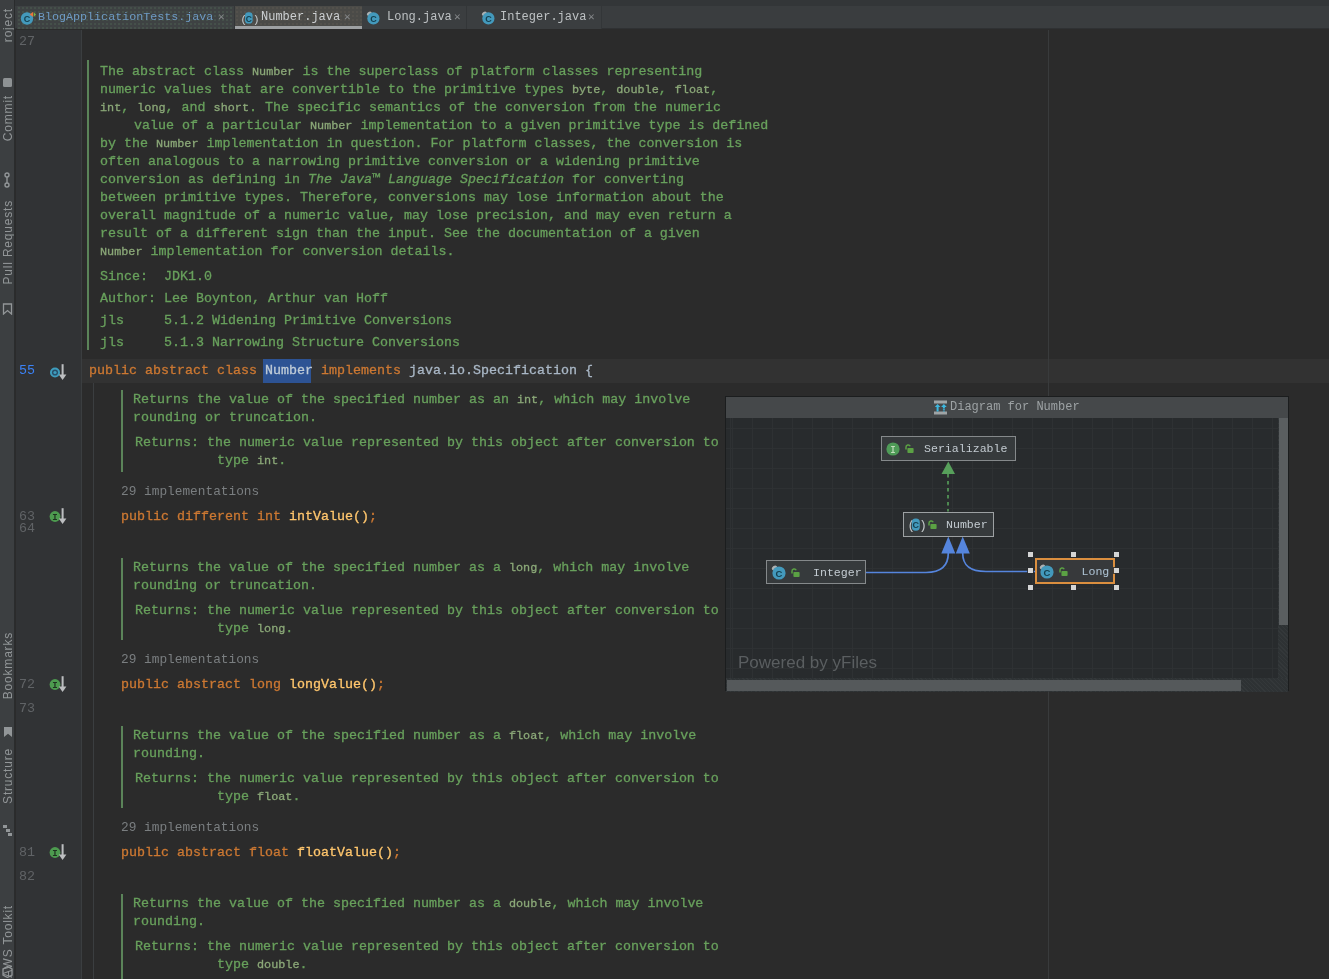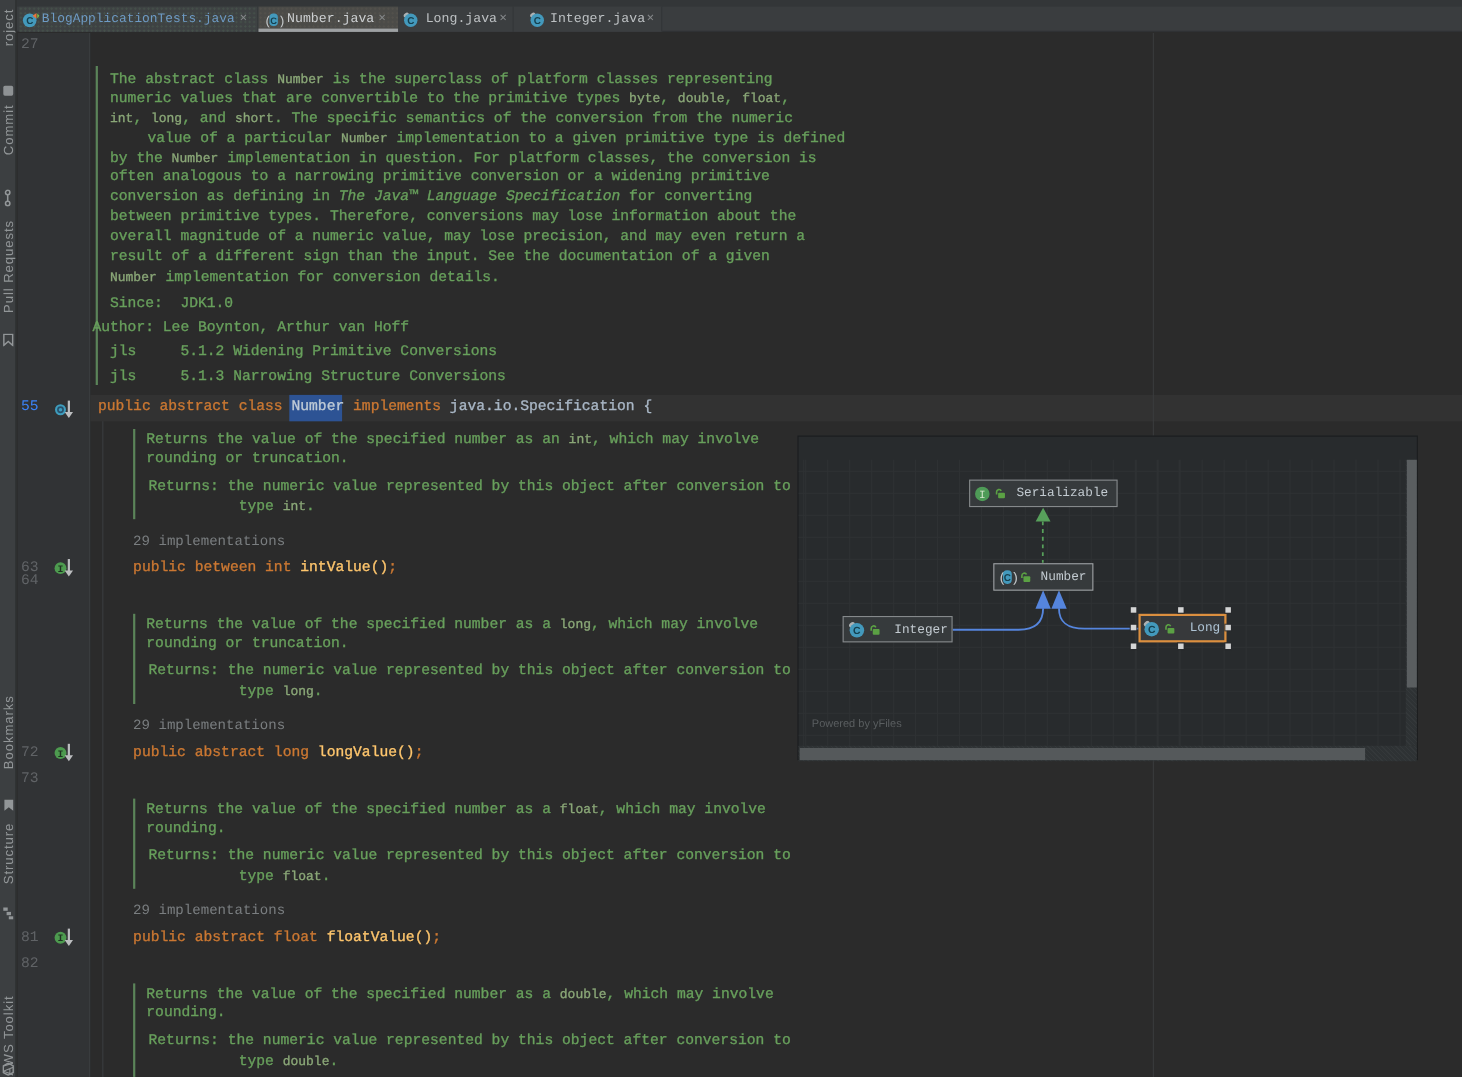--- a/index.html
+++ b/index.html
@@ -85,33 +85,33 @@
 <div class="doc" style="left:100px;top:99px;"><span class="dc">int</span>, <span class="dc">long</span>, and <span class="dc">short</span>. The specific semantics of the conversion from the numeric</div>
 <div class="doc" style="left:100px;top:117px;margin-left:34px;">value of a particular <span class="dc">Number</span> implementation to a given primitive type is defined</div>
 <div class="doc" style="left:100px;top:135px;">by the <span class="dc">Number</span> implementation in question. For platform classes, the conversion is</div>
 <div class="doc" style="left:100px;top:153px;">often analogous to a narrowing primitive conversion or a widening primitive</div>
 <div class="doc" style="left:100px;top:171px;">conversion as defining in <span class="it">The Java™ Language Specification</span> for converting</div>
 <div class="doc" style="left:100px;top:189px;">between primitive types. Therefore, conversions may lose information about the</div>
 <div class="doc" style="left:100px;top:207px;">overall magnitude of a numeric value, may lose precision, and may even return a</div>
 <div class="doc" style="left:100px;top:225px;">result of a different sign than the input. See the documentation of a given</div>
 <div class="doc" style="left:100px;top:243px;"><span class="dc">Number</span> implementation for conversion details.</div>
 <div class="doc2" style="left:100px;top:266px;">Since:  JDK1.0</div>
-<div class="doc2" style="left:84px;top:288px;">Author: Lee Boynton, Arthur van Hoff</div>
+<div class="doc2" style="left:100px;top:288px;">Author: Lee Boynton, Arthur van Hoff</div>
 <div class="doc2" style="left:100px;top:310px;">jls     5.1.2 Widening Primitive Conversions</div>
 <div class="doc2" style="left:100px;top:332px;">jls     5.1.3 Narrowing Structure Conversions</div>
 
 <div class="code" style="left:89px;top:359px;"><span class="k">public abstract class </span><span style="color:#BFCBD7;">Number</span><span class="k"> implements</span><span class="p"> java.io.Specification {</span></div>
 
 <div class="vbar" style="left:121px;top:390px;height:82px;"></div>
 <div class="doc" style="left:133px;top:391px;">Returns the value of the specified number as an <span class="dc">int</span>, which may involve</div>
 <div class="doc" style="left:133px;top:409px;">rounding or truncation.</div>
 <div class="doc" style="left:135px;top:434px;">Returns: the numeric value represented by this object after conversion to</div>
 <div class="doc" style="left:217px;top:452px;">type <span class="dc">int</span>.</div>
 <div class="inlay" style="left:121px;top:480px;">29 implementations</div>
-<div class="code" style="left:121px;top:505px;"><span class="k">public between int </span><span class="m">intValue()</span><span class="k">;</span></div>
+<div class="code" style="left:121px;top:505px;"><span class="k">public different int </span><span class="m">intValue()</span><span class="k">;</span></div>
 
 <div class="vbar" style="left:121px;top:558px;height:82px;"></div>
 <div class="doc" style="left:133px;top:559px;">Returns the value of the specified number as a <span class="dc">long</span>, which may involve</div>
 <div class="doc" style="left:133px;top:577px;">rounding or truncation.</div>
 <div class="doc" style="left:135px;top:602px;">Returns: the numeric value represented by this object after conversion to</div>
 <div class="doc" style="left:217px;top:620px;">type <span class="dc">long</span>.</div>
 <div class="inlay" style="left:121px;top:648px;">29 implementations</div>
 <div class="code" style="left:121px;top:673px;"><span class="k">public abstract long </span><span class="m">longValue()</span><span class="k">;</span></div>
 
 <div class="vbar" style="left:121px;top:726px;height:82px;"></div>
@@ -198,20 +198,31 @@
       <rect x="6" y="9" width="4" height="3" fill="#929698"></rect>
     </svg>
   <span class="striplabel" style="top:905px;">AWS Toolkit</span>
   <svg class="ab" style="left:2px;top:966px;" width="11" height="12" viewBox="0 0 11 12">
       <path d="M5.5 0.5 L10 3 V9 L5.5 11.5 L1 9 V3 Z" fill="none" stroke="#929698" stroke-width="1.3"></path>
     </svg>
 </div>
 
 <div class="ab" style="left:725px;top:396px;width:564px;height:295px;background:#282B2D;border:1px solid #1b1d1e;">
 
+  <div class="ab" style="left:0;top:0;width:562px;height:21px;background:#45484A;">
+    <svg class="ab" style="left:207px;top:3px;" width="15" height="15" viewBox="0 0 15 15">
+      <rect x="1" y="0.5" width="13" height="3" fill="#9FA4A6"></rect>
+      <rect x="1" y="11.5" width="13" height="3" fill="#9FA4A6"></rect>
+      <path d="M4.6 4 L7.4 7 H5.6 V11.5 H3.6 V7 H1.8 Z" fill="#3CB8E0"></path>
+      <path d="M10.9 4 L13.7 7 H11.9 V8.4 H9.9 V7 H8.1 Z" fill="#3CB8E0"></path>
+      <rect x="9.9" y="9.2" width="2" height="1.2" fill="#3CB8E0"></rect>
+      <rect x="9.9" y="11" width="2" height="0.5" fill="#3CB8E0"></rect>
+    </svg>
+    <span class="ab" style="left:224px;top:0;line-height:21px;font-size:12px;color:#9DA2A4;">Diagram for Number</span>
+  </div>
 
   <div class="ab" style="left:0;top:21px;width:562px;height:260px;background-image:repeating-linear-gradient(to right,#2E3133 0 1px,transparent 1px 20px),repeating-linear-gradient(to bottom,#2E3133 0 1px,transparent 1px 20px);background-position:6px 10px;"></div>
 
   <svg class="ab" style="left:0;top:0;" width="562" height="295" viewBox="0 0 562 295">
 
     <path d="M222 77 V114.5" stroke="#57A05B" stroke-width="1.6" stroke-dasharray="3.5 3.5" fill="none"></path>
     <path d="M215.5 77 H229 L222.3 64.5 Z" fill="#57A05B"></path>
 
     <path d="M140 175.5 H200 C216 175.5 222.3 168 222.3 156" stroke="#5585DD" stroke-width="1.7" fill="none"></path>
     <path d="M215.3 156.5 H229.3 L222.3 139.5 Z" fill="#5585DD"></path>
@@ -274,20 +285,20 @@
 
   <div class="handle" style="left:302px;top:155px;"></div>
   <div class="handle" style="left:345px;top:155px;"></div>
   <div class="handle" style="left:388px;top:155px;"></div>
   <div class="handle" style="left:302px;top:171px;"></div>
   <div class="handle" style="left:388px;top:171px;"></div>
   <div class="handle" style="left:302px;top:188px;"></div>
   <div class="handle" style="left:345px;top:188px;"></div>
   <div class="handle" style="left:388px;top:188px;"></div>
 
-  <div class="ab" style="left:12px;top:256px;font-family:'Liberation Sans',sans-serif;font-size:10px;color:#5A5E60;">Powered by yFiles</div>
+  <div class="ab" style="left:12px;top:256px;font-family:'Liberation Sans',sans-serif;font-size:17px;color:#5A5E60;">Powered by yFiles</div>
 
   <div class="ab" style="left:552px;top:21px;width:10px;height:260px;background:#2E3234;background-image:repeating-linear-gradient(45deg,#34383A 0 1px,transparent 1px 3px);"></div>
   <div class="ab" style="left:552.5px;top:21px;width:9px;height:207px;background:#5A5E60;"></div>
 
   <div class="ab" style="left:0;top:281px;width:562px;height:14px;background:#2E3234;background-image:repeating-linear-gradient(45deg,#34383A 0 1px,transparent 1px 3px);"></div>
   <div class="ab" style="left:1px;top:282.5px;width:514px;height:11px;background:#55595B;"></div>
 </div>
 
 </body></html>

